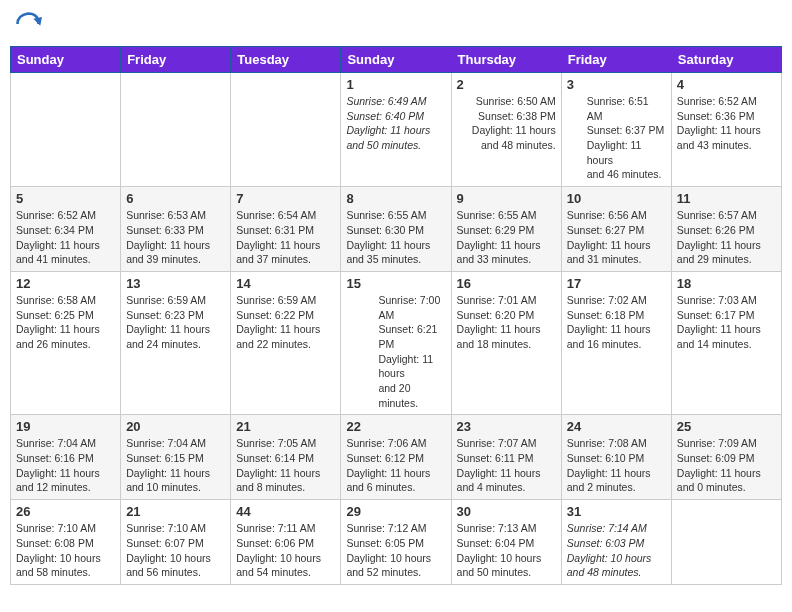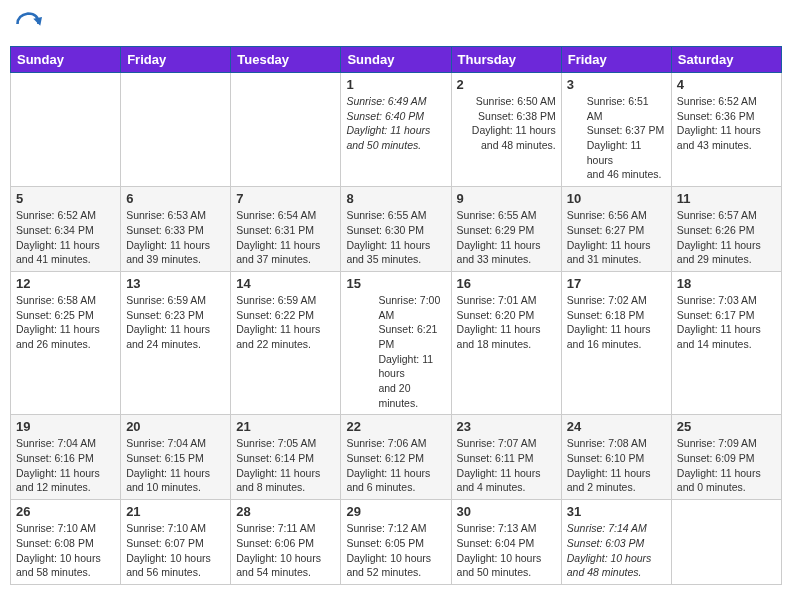--- a/index.html
+++ b/index.html
@@ -323,21 +323,21 @@
 and 58 minutes.</div>
         </td>
         <td>
           <div class="day-number">21</div>
           <div class="day-info" style="white-space: pre-line;">Sunrise: 7:10 AM
 Sunset: 6:07 PM
 Daylight: 10 hours
 and 56 minutes.</div>
         </td>
         <td>
-          <div class="day-number">28</div>
+          <div class="day-number">44</div>
           <div class="day-info" style="white-space: pre-line;">Sunrise: 7:11 AM
 Sunset: 6:06 PM
 Daylight: 10 hours
 and 54 minutes.</div>
         </td>
         <td>
           <div class="day-number">29</div>
           <div class="day-info" style="white-space: pre-line;">Sunrise: 7:12 AM
 Sunset: 6:05 PM
 Daylight: 10 hours

